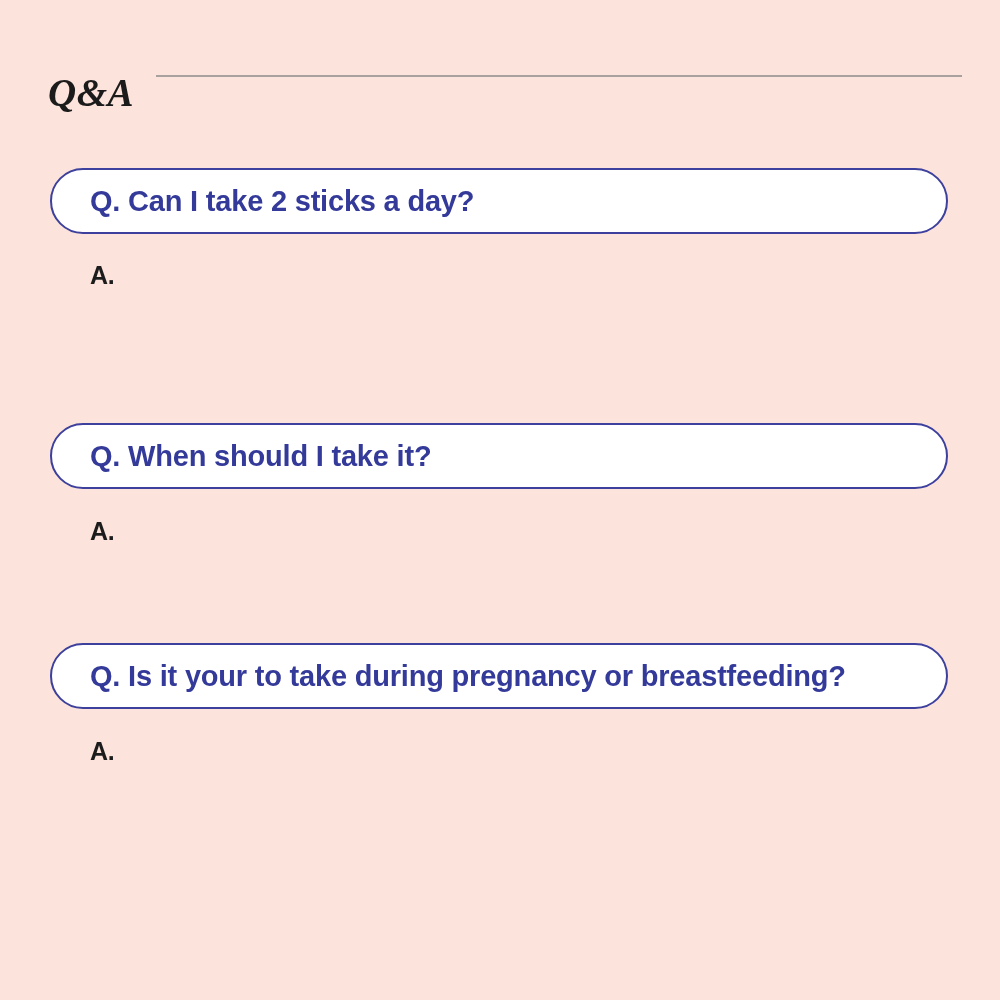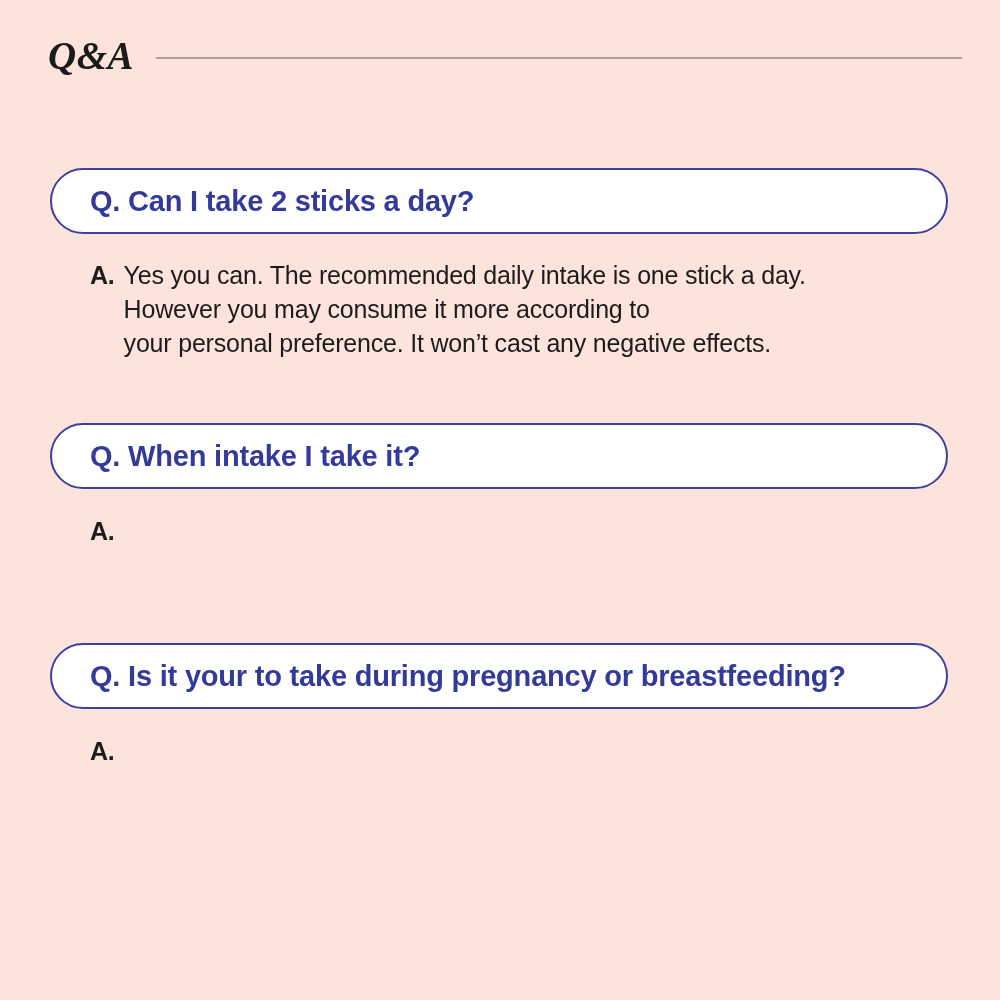--- a/index.html
+++ b/index.html
@@ -16,20 +16,21 @@
     display: flex; align-items: center; gap: 22px;
   }
   .title {
     font-family: "Liberation Serif", serif;
     font-style: italic;
     font-weight: 700;
     font-size: 39px;
     color: #1b1b1b;
     letter-spacing: 0.5px;
     line-height: 1;
+    margin-top: 37px;
   }
   .divider {
     flex: 1;
     height: 2px;
     background: #a9a19e;
     margin-top: 4px;
   }
   .pill {
     position: absolute;
     left: 50px;
@@ -75,27 +76,24 @@
 <div class="header">
   <div class="title">Q&amp;A</div>
   <div class="divider"></div>
 </div>
 
 <div class="pill pill-1">
   <span>Q. Can I take 2 sticks a day?</span>
 </div>
 <div class="answer answer-1">
   <span class="answer-label">A.</span>
-  <span class="answer-text">Yes you can. The recommended daily intake is one stick a day.
-However you may consume it more according to
-your personal preference. It won’t cast any negative effects.</span>
 </div>
 
 <div class="pill pill-2">
-  <span>Q. When intake I take it?</span>
+  <span>Q. When should I take it?</span>
 </div>
 <div class="answer answer-2">
   <span class="answer-label">A.</span>
 </div>
 
 <div class="pill pill-3">
   <span>Q. Is it your to take during pregnancy or breastfeeding?</span>
 </div>
 <div class="answer answer-3">
   <span class="answer-label">A.</span>

